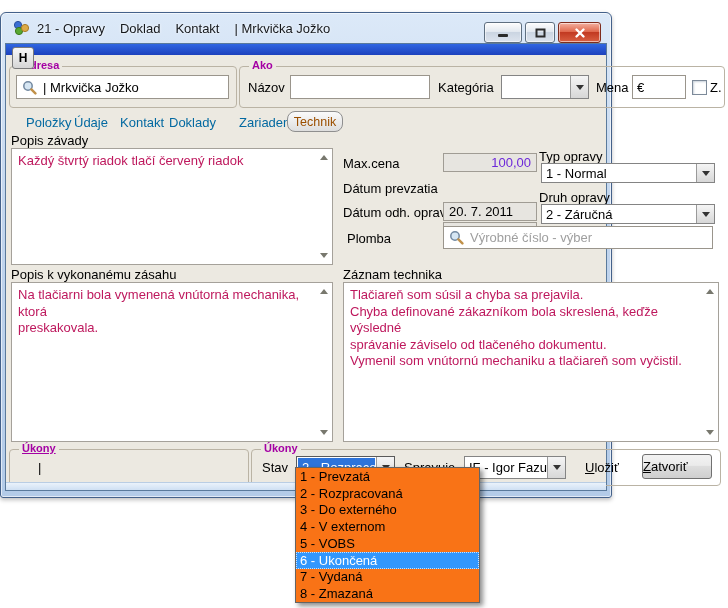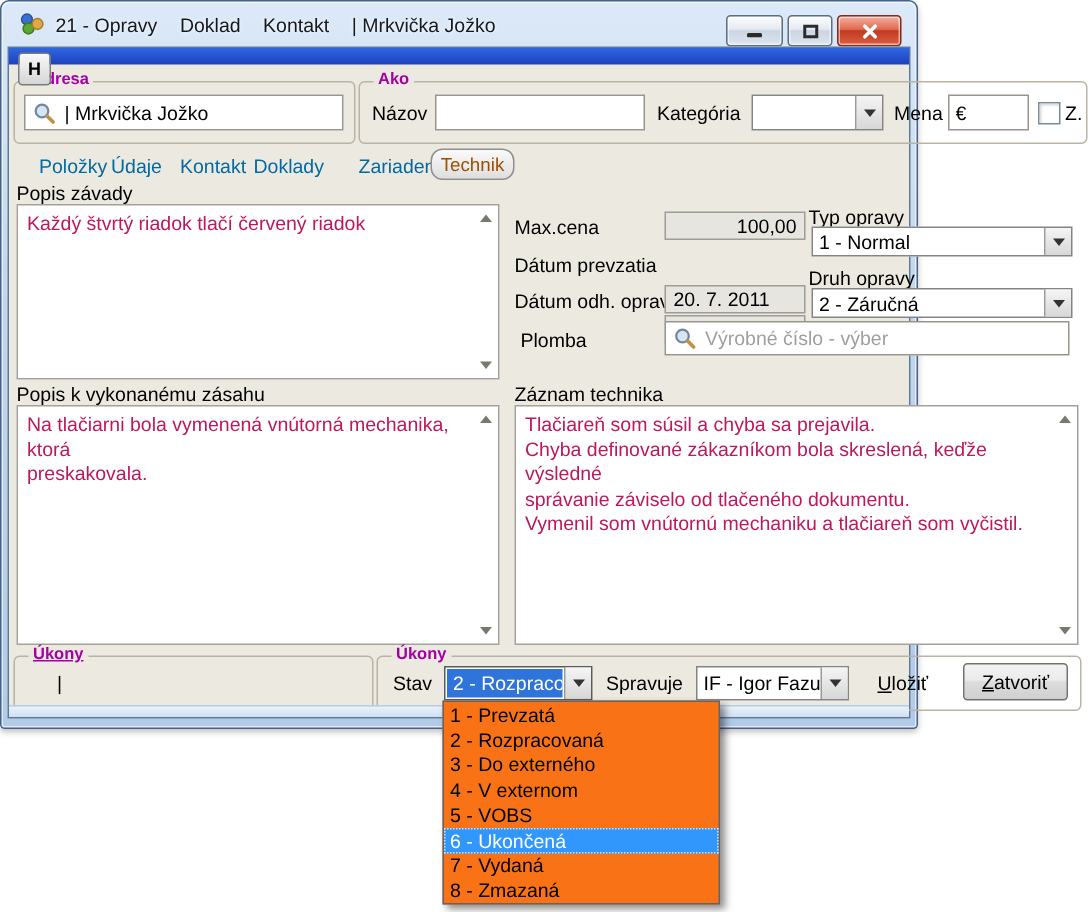--- a/index.html
+++ b/index.html
@@ -4,21 +4,21 @@
 <style>
   html,body{margin:0;padding:0;}
   body{
     width:728px;height:608px;position:relative;background:#ffffff;
     font-family:"Liberation Sans",sans-serif;font-size:13px;color:#000;
     overflow:hidden;
   }
   .abs{position:absolute;}
   
   .window{
-    position:absolute;left:0;top:0;width:612px;height:486px;
+    position:absolute;left:0;top:12px;width:612px;height:486px;
     background:linear-gradient(180deg,#dce9f8 0%,#c3d6ee 40%,#b3cbe8 100%);
     border:1px solid #44618a;border-radius:6px 6px 3px 3px;
     box-shadow:inset 0 0 0 1px rgba(255,255,255,.6), 0 2px 4px rgba(0,0,0,.25);
     box-sizing:border-box;
   }
   .titlebar{position:absolute;left:0;top:0;right:0;height:30px;display:flex;align-items:center;padding-left:12px;}
   .title-icon{width:17px;height:16px;margin-right:7px;flex:0 0 auto;}
   .title-text{display:flex;gap:15px;color:#15181c;text-shadow:0 0 3px #fff;}
   .winbtns{position:absolute;top:9px;right:10px;display:flex;gap:3px;}
   .winbtn{height:19px;border-radius:3px;display:flex;align-items:center;justify-content:center;
@@ -47,42 +47,42 @@
   .legend.u{text-decoration:underline;}
   .lbl{position:absolute;white-space:nowrap;}
   .tab-lbl{position:absolute;color:#0369a1;white-space:nowrap;}
   .tab-btn{position:absolute;color:#9b4f00;border:1px solid #8f8f8f;border-radius:8px;
     background:linear-gradient(180deg,#fafafa,#dedede);display:flex;align-items:center;justify-content:center;font-size:12.5px;}
   .input{position:absolute;background:#fff;border:1px solid #9a958c;box-sizing:border-box;
     font-family:inherit;font-size:13px;padding:2px 4px;color:#000;}
   .input::placeholder{color:#9f9f9f;}
   .ro-field{position:absolute;background:#e7e5e0;border:1px solid #a09c94;box-sizing:border-box;
     display:flex;align-items:center;padding:0 5px;}
-  .ro-field.red{justify-content:flex-end;color:#000000;}
+  .ro-field.red{justify-content:flex-end;color:#6d28d9;}
   .combo{position:absolute;background:#fff;border:1px solid #848484;box-sizing:border-box;
     display:flex;align-items:stretch;justify-content:flex-end;}
   .combo .val{flex:1;display:flex;align-items:center;padding:0 4px;white-space:nowrap;overflow:hidden;}
   .combo .val.sel{background:#2e74da;color:#fff;margin:1px;}
   .arrow-btn{width:17px;flex:0 0 auto;border-left:1px solid #9a9a9a;
     background:linear-gradient(180deg,#f5f5f5,#d7d7d7);display:flex;align-items:center;justify-content:center;}
   .tri-dn{width:0;height:0;border-left:4px solid transparent;border-right:4px solid transparent;border-top:5px solid #333;}
   .ta-wrap{position:absolute;background:#fff;border:1px solid #a5a19a;box-sizing:border-box;}
   .ta-wrap textarea{position:absolute;left:0;top:0;width:100%;height:100%;border:none;outline:none;
     resize:none;background:transparent;font-family:inherit;font-size:13px;line-height:16.5px;
     padding:4px 16px 4px 6px;box-sizing:border-box;overflow:hidden;color:#be185d;}
   .sb{position:absolute;right:4px;width:0;height:0;border-left:4px solid transparent;border-right:4px solid transparent;}
   .sb.up{top:6px;border-bottom:5px solid #78786e;}
   .sb.dn{bottom:6px;border-top:5px solid #78786e;}
   .checkbox{position:absolute;width:13px;height:13px;background:#fff;border:1px solid #7d8a99;
     box-shadow:inset 1px 1px 2px rgba(120,140,160,.4);}
   .linkbtn{position:absolute;white-space:nowrap;}
   .linkbtn::first-letter{text-decoration:underline;}
   .pushbtn{position:absolute;border:1px solid #707070;border-radius:3px;
     background:linear-gradient(180deg,#f2f2f2 0%,#ebebeb 45%,#dddddd 50%,#cfcfcf 100%);
-    display:flex;align-items:center;justify-content:center;box-sizing:border-box;}
+    display:flex;align-items:center;justify-content:flex-start;box-sizing:border-box;}
   .pushbtn span::first-letter{text-decoration:underline;}
   
   .droplist{position:absolute;left:295px;top:467px;width:183px;background:#f97316;
     border:1px solid #646464;box-shadow:3px 3px 5px rgba(0,0,0,.45);z-index:50;}
   .droplist .opt{height:16.75px;display:flex;align-items:center;padding-left:4px;cursor:default;}
   .droplist .opt.hl{background:#3297fd;color:#fff;outline:1px dotted #cfe3fa;outline-offset:-1px;}
 </style>
 </head>
 <body>
 

